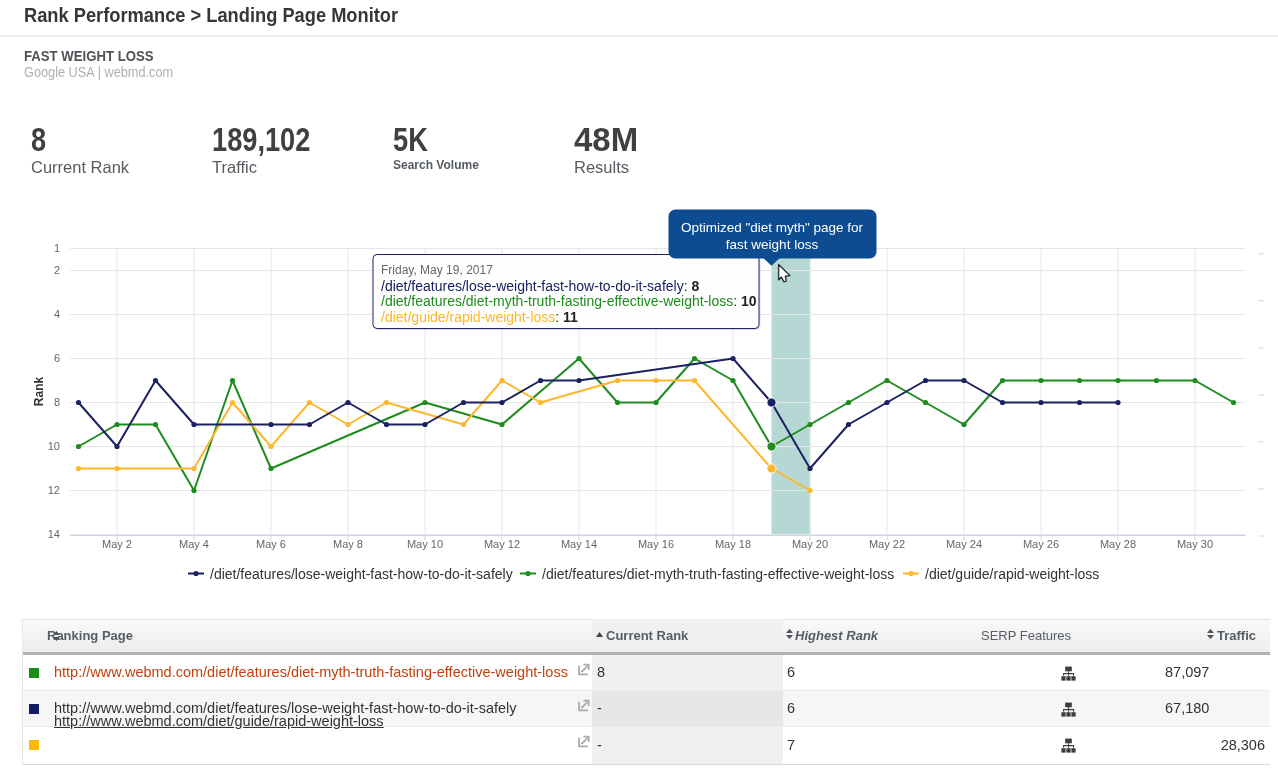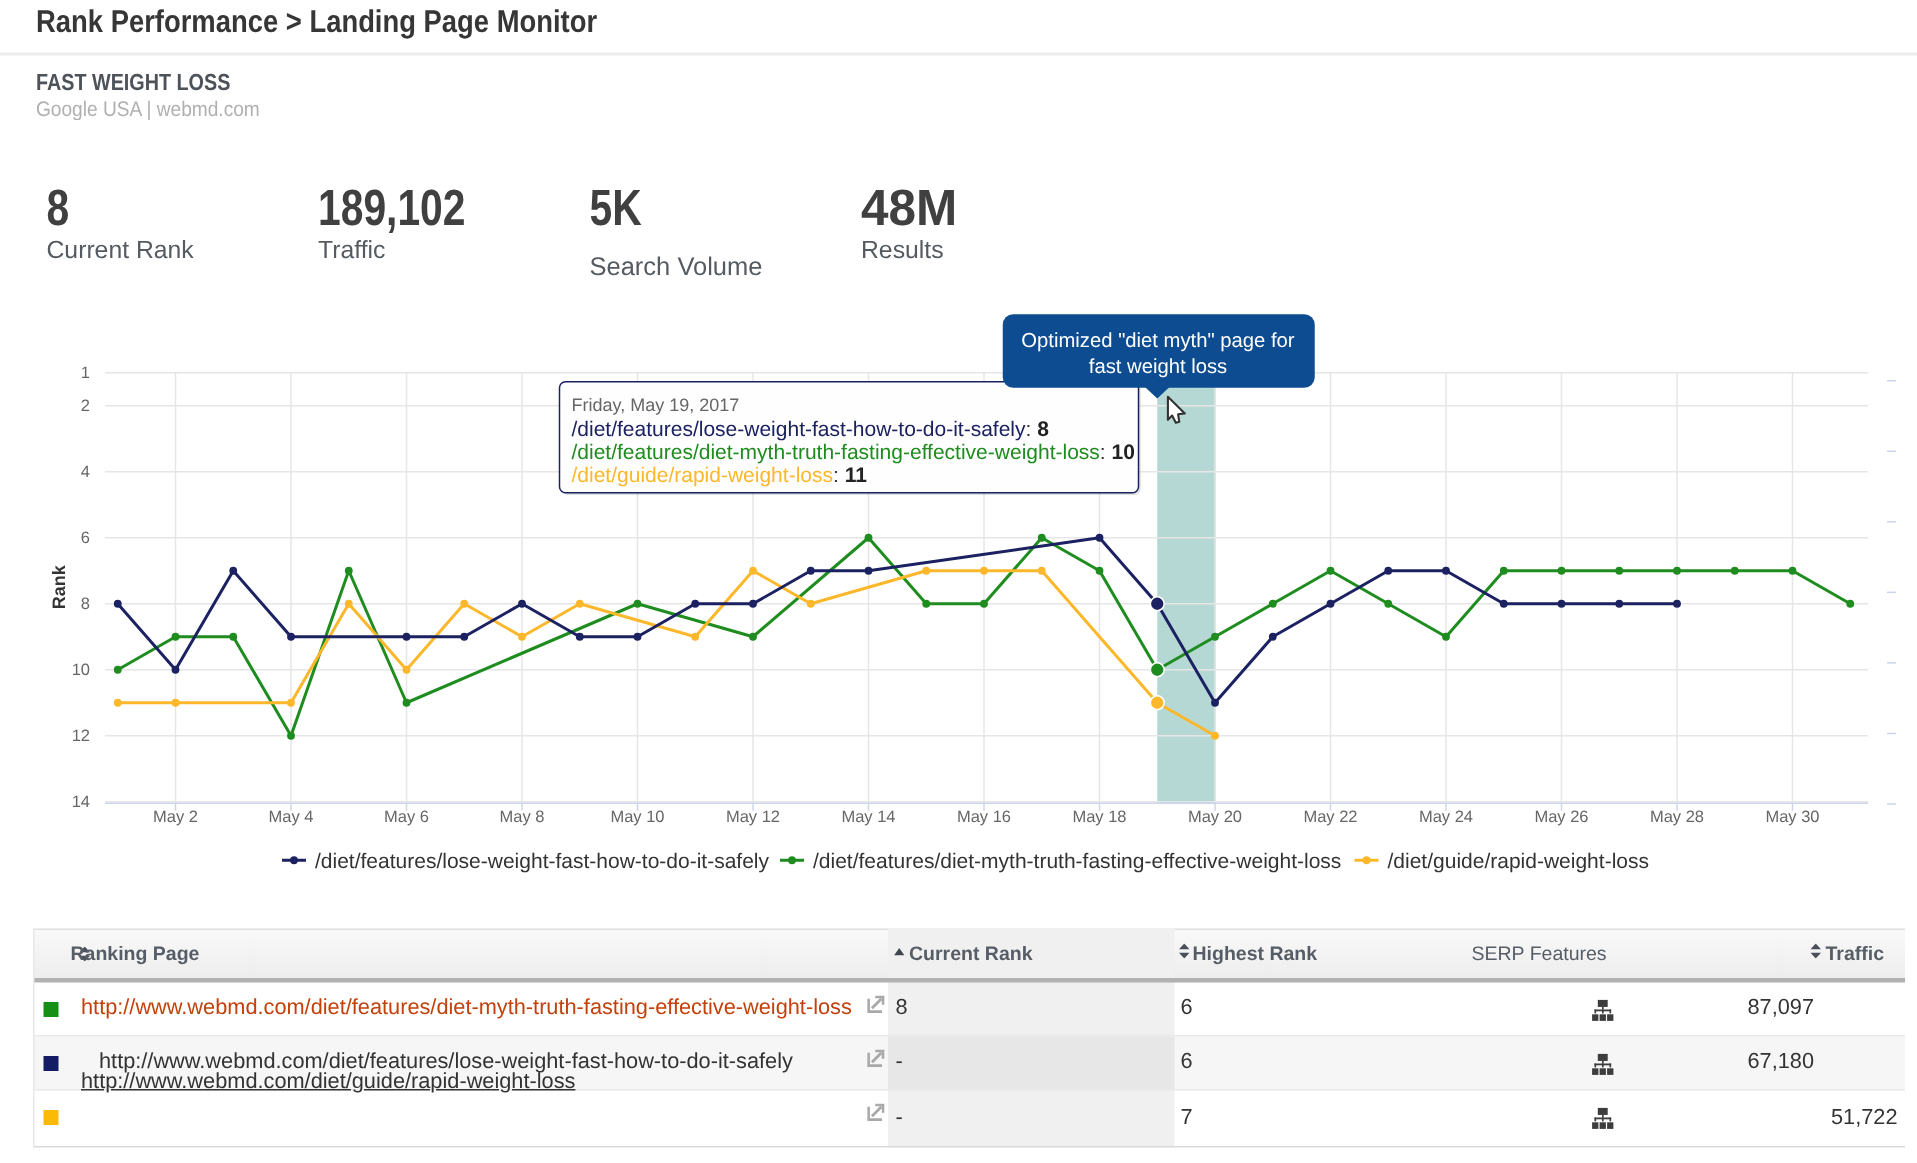--- a/index.html
+++ b/index.html
@@ -10,21 +10,21 @@
   <div class="abs" style="left:24px;top:3px;font-size:21px;font-weight:bold;color:#363636;transform:scaleX(0.87);transform-origin:left;white-space:nowrap;">Rank Performance &gt; Landing Page Monitor</div>
   <div class="abs" style="left:0;top:35px;width:1278px;height:2px;background:#ececec;"></div>
   <div class="abs" style="left:24px;top:46.5px;font-size:15.5px;font-weight:bold;color:#4d5359;transform:scaleX(0.85);transform-origin:left;white-space:nowrap;">FAST WEIGHT LOSS</div>
   <div class="abs" style="left:24px;top:64px;font-size:14px;color:#b0b0b0;transform:scaleX(0.91);transform-origin:left;white-space:nowrap;">Google USA | webmd.com</div>
 
   <div class="abs" style="left:31px;top:120px;font-size:34px;font-weight:bold;color:#404040;transform:scaleX(0.80);transform-origin:left;white-space:nowrap;">8</div>
   <div class="abs" style="left:31px;top:158px;font-size:16.5px;color:#555b61;white-space:nowrap;">Current Rank</div>
   <div class="abs" style="left:212px;top:120px;font-size:34px;font-weight:bold;color:#404040;transform:scaleX(0.80);transform-origin:left;white-space:nowrap;">189,102</div>
   <div class="abs" style="left:212px;top:158px;font-size:16.5px;color:#555b61;white-space:nowrap;">Traffic</div>
   <div class="abs" style="left:393px;top:120px;font-size:34px;font-weight:bold;color:#404040;transform:scaleX(0.80);transform-origin:left;white-space:nowrap;">5K</div>
-  <div class="abs" style="left:393px;top:168px;font-size:17px;color:#555b61;white-space:nowrap;">Search Volume</div>
+  <div class="abs" style="left:393px;top:158px;font-size:12px;color:#555b61;white-space:nowrap;font-weight:bold;">Search Volume</div>
   <div class="abs" style="left:574px;top:120px;font-size:34px;font-weight:bold;color:#404040;transform:scaleX(0.97);transform-origin:left;white-space:nowrap;">48M</div>
   <div class="abs" style="left:574px;top:158px;font-size:16.5px;color:#555b61;white-space:nowrap;">Results</div>
 
   <svg width="1278" height="395" viewBox="0 195 1278 390" style="position:absolute;left:0;top:195px;font-family:'Liberation Sans',sans-serif;">
 <rect x="771.5" y="246" width="39" height="287" fill="#b5d8d4"></rect>
 <line x1="70" y1="246.0" x2="1245.5" y2="246.0" stroke="#e6e6e6" stroke-width="1"></line>
 <line x1="70" y1="268.0" x2="1245.5" y2="268.0" stroke="#e6e6e6" stroke-width="1"></line>
 <line x1="70" y1="312.0" x2="1245.5" y2="312.0" stroke="#e6e6e6" stroke-width="1"></line>
 <line x1="70" y1="356.0" x2="1245.5" y2="356.0" stroke="#e6e6e6" stroke-width="1"></line>
 <line x1="70" y1="400.0" x2="1245.5" y2="400.0" stroke="#e6e6e6" stroke-width="1"></line>
@@ -210,21 +210,21 @@
       <path d="M3.5,0 L7,5 L0,5 Z" fill="#3f4650"></path>
     </svg>
   </div>
   <div class="abs" style="left:606px;top:628px;font-size:13px;font-weight:bold;color:#565d66;">Current Rank</div>
   <div class="abs" style="left:786px;top:629px;">
     <svg width="7" height="10" viewBox="0 0 7 10">
       <path d="M3.5,0 L7,3.9 L0,3.9 Z" fill="#4a505a"></path>
       <path d="M3.5,10 L0,6.1 L7,6.1 Z" fill="#4a505a"></path>
     </svg>
   </div>
-  <div class="abs" style="left:795px;top:628px;font-size:13px;font-weight:bold;color:#565d66;">Highest Rank</div>
+  <div class="abs" style="left:795px;top:628px;font-size:13px;font-weight:bold;color:#565d66;font-style:italic;">Highest Rank</div>
   <div class="abs" style="left:981px;top:628px;font-size:13px;font-weight:normal;color:#565d66;">SERP Features</div>
   <div class="abs" style="left:1207px;top:629px;">
     <svg width="7" height="10" viewBox="0 0 7 10">
       <path d="M3.5,0 L7,3.9 L0,3.9 Z" fill="#4a505a"></path>
       <path d="M3.5,10 L0,6.1 L7,6.1 Z" fill="#4a505a"></path>
     </svg>
   </div>
   <div class="abs" style="left:1217px;top:628px;font-size:13px;font-weight:bold;color:#565d66;">Traffic</div>
 
   <div class="abs" style="left:28.5px;top:667.5px;width:10px;height:10px;background:#168f16;"></div>
@@ -251,21 +251,21 @@
         <rect x="12" y="7" width="1.1" height="2.6"></rect>
         <rect x="0.4" y="10.2" width="4.2" height="4.4"></rect>
         <rect x="5.4" y="10.2" width="4.2" height="4.4"></rect>
         <rect x="10.4" y="10.2" width="4.2" height="4.4"></rect>
       </g>
     </svg>
   </div>
   <div class="abs" style="left:1165px;top:663.5px;width:100px;font-size:14.5px;color:#333;">87,097</div>
 
   <div class="abs" style="left:28.5px;top:703.5px;width:10px;height:10px;background:#121b63;"></div>
-  <div class="abs" style="left:66px;top:700px;font-size:14.5px;color:#333;">http://www.webmd.com/diet/features/lose-weight-fast-how-to-do-it-safely</div>
+  <div class="abs" style="left:54px;top:700px;font-size:14.5px;color:#333;">http://www.webmd.com/diet/features/lose-weight-fast-how-to-do-it-safely</div>
   <div class="abs" style="left:577.5px;top:698.5px;">
     <svg width="12" height="13" viewBox="0 0 12 13">
       <g stroke="#a9a9a9" fill="none">
         <path d="M1.1,2.8 L1.1,11.4 L10,11.4" stroke-width="1.7"></path>
         <path d="M3.3,9.2 L9.6,2.9" stroke-width="1.9"></path>
         <path d="M5.5,1.7 L10.7,1.7 L10.7,6.9" stroke-width="1.7"></path>
       </g>
     </svg>
   </div>
   <div class="abs" style="left:597px;top:700px;font-size:14.5px;color:#333;">-</div>
@@ -308,12 +308,12 @@
         <rect x="2" y="7" width="11.1" height="1.2"></rect>
         <rect x="2" y="7" width="1.1" height="2.6"></rect>
         <rect x="7" y="7" width="1.1" height="2.6"></rect>
         <rect x="12" y="7" width="1.1" height="2.6"></rect>
         <rect x="0.4" y="10.2" width="4.2" height="4.4"></rect>
         <rect x="5.4" y="10.2" width="4.2" height="4.4"></rect>
         <rect x="10.4" y="10.2" width="4.2" height="4.4"></rect>
       </g>
     </svg>
   </div>
-  <div class="abs" style="left:1165px;top:736.5px;width:100px;text-align:right;font-size:14.5px;color:#333;">51,722</div>
+  <div class="abs" style="left:1165px;top:736.5px;width:100px;text-align:right;font-size:14.5px;color:#333;">28,306</div>
 </body></html>

